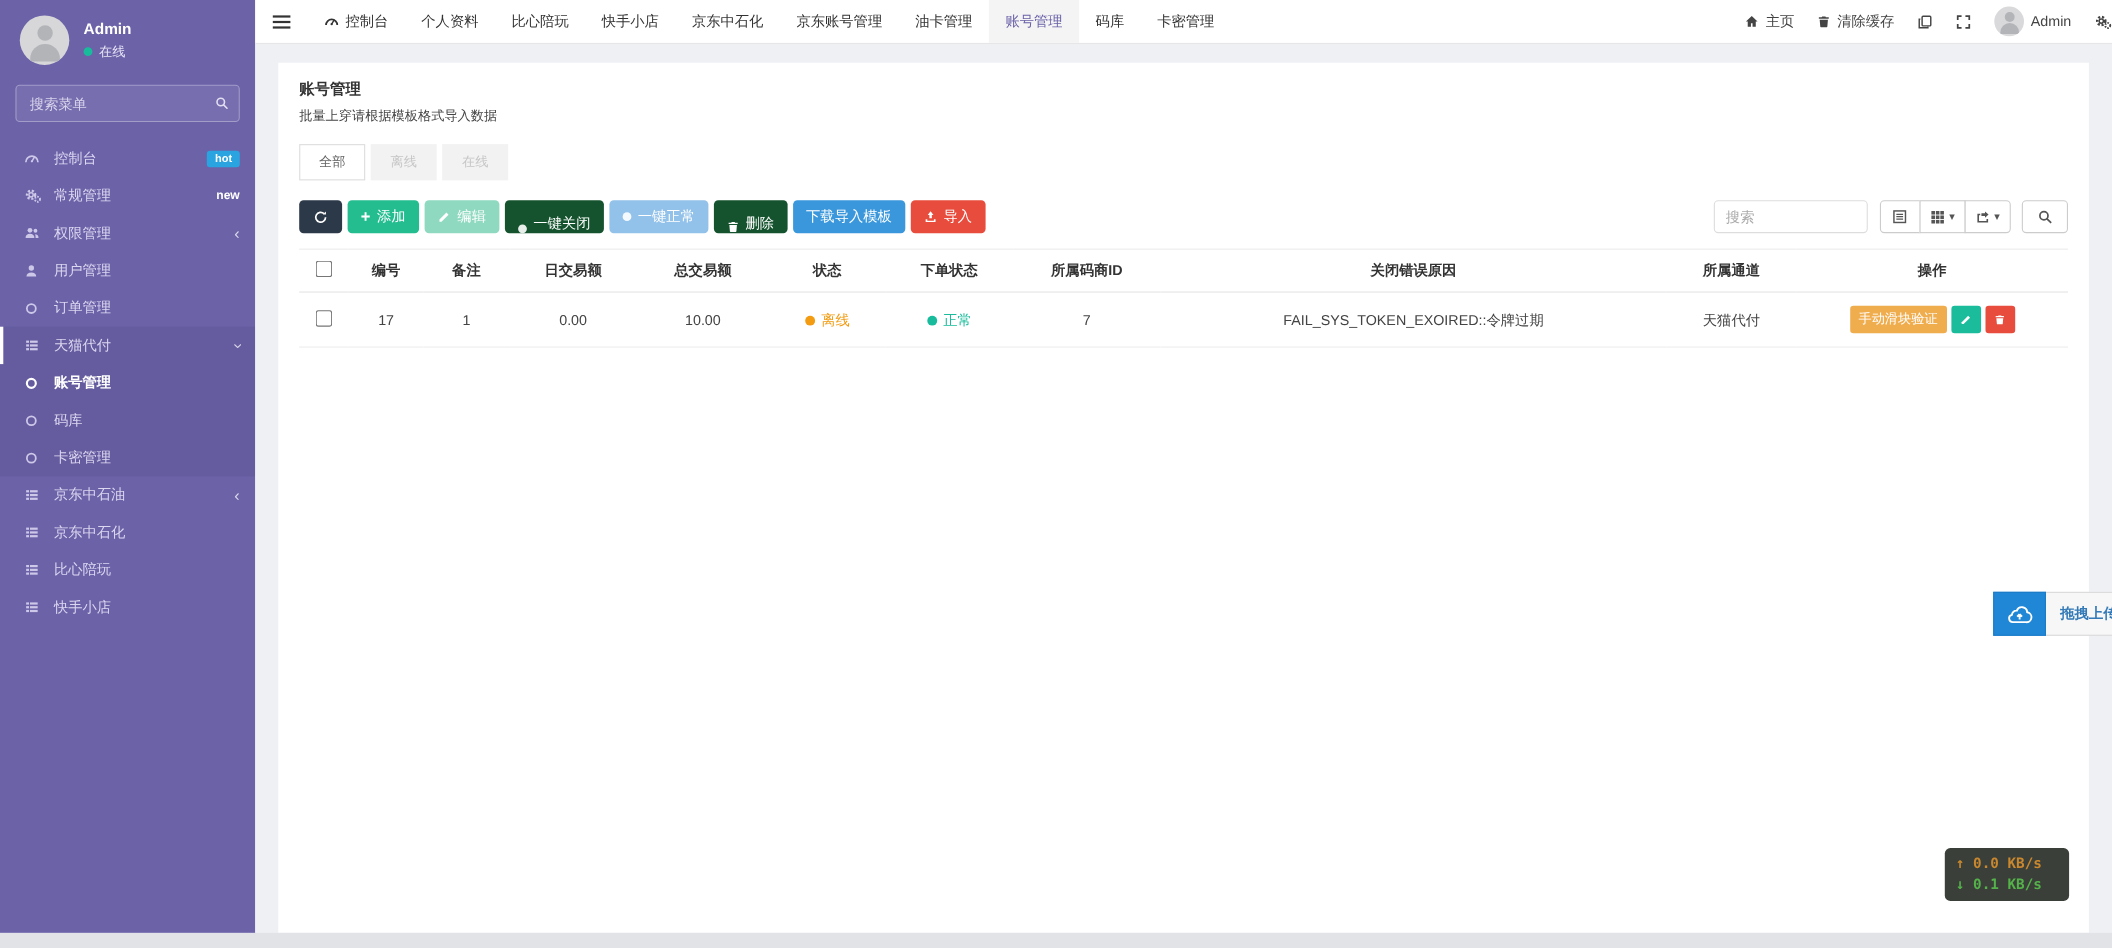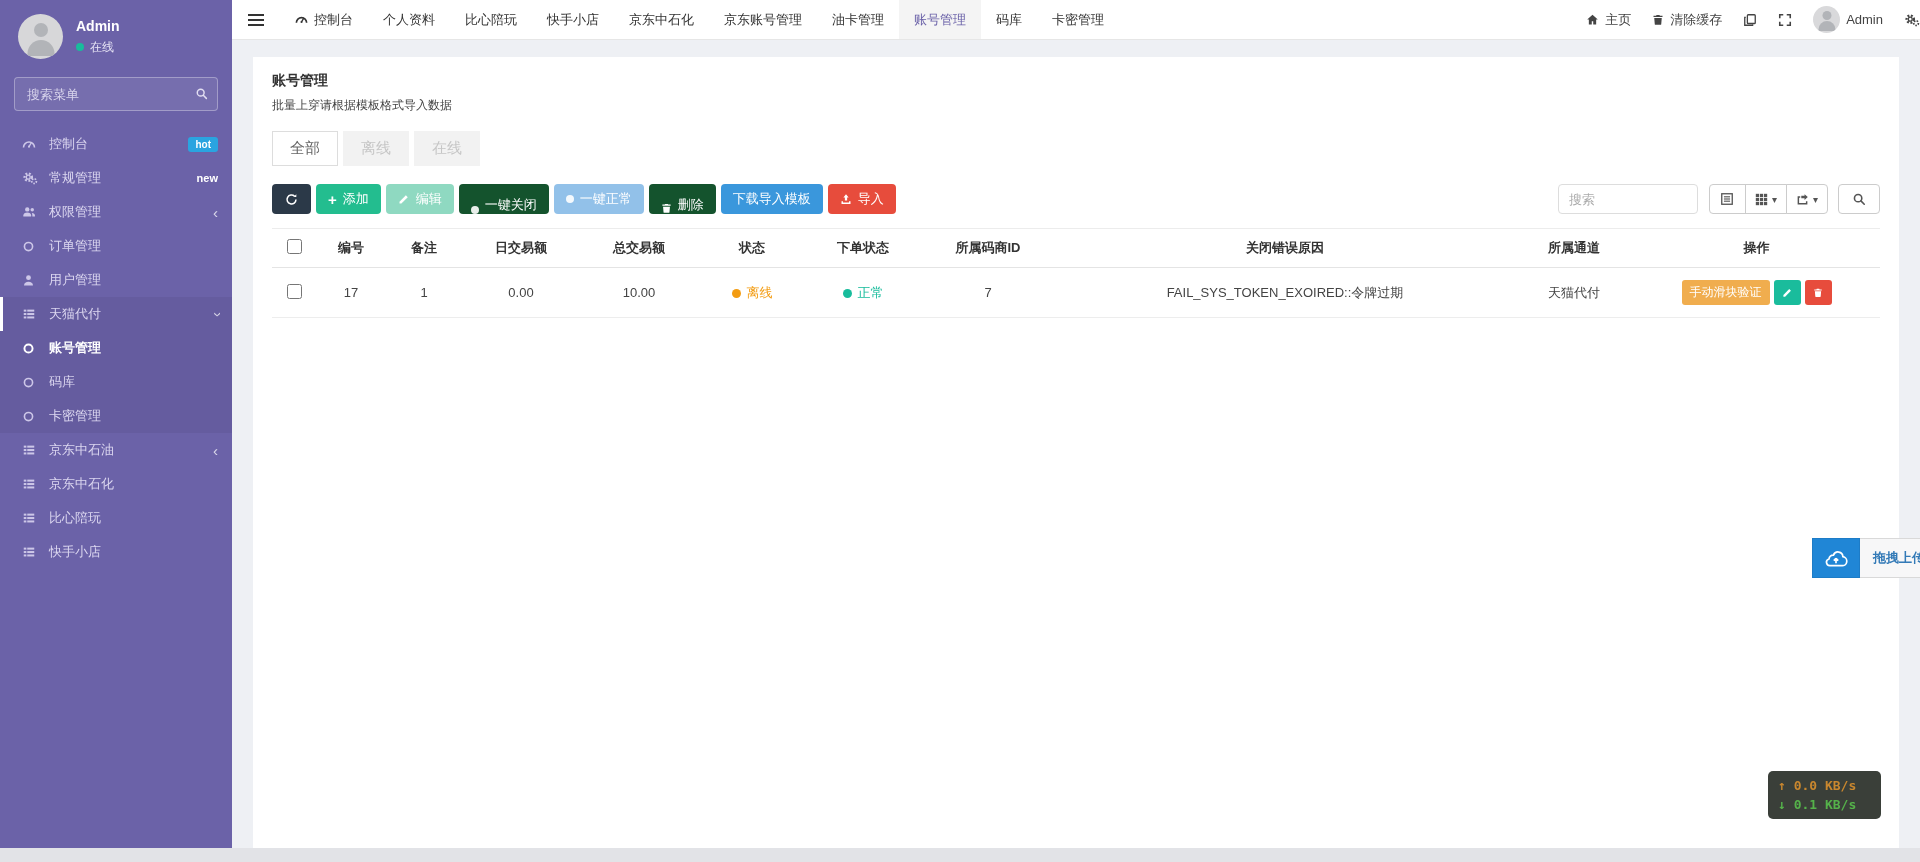--- a/index.html
+++ b/index.html
@@ -57,21 +57,21 @@
   .tb-avatar .a-head { position:absolute; width:9px; height:9px; border-radius:50%; background:#b2b4b8; left:50%; top:5px; transform:translateX(-50%); }
   .tb-avatar .a-body { position:absolute; width:17px; height:10px; border-radius:9px 9px 0 0; background:#b2b4b8; left:50%; bottom:2px; transform:translateX(-50%); }
 
   
   .content { flex:1; background:#eef0f4; padding:17px 21px 0; overflow:hidden; }
   .card { background:#fff; height:100%; padding:15px 19px; }
   .page-title { font-size:14px; font-weight:bold; color:#333; }
   .page-sub { font-size:12px; color:#444; margin-top:7px; }
 
   .ftabs { display:flex; gap:5px; margin-top:17px; }
-  .ftab { padding:7px 17px; font-size:15px; background:#f2f2f2; color:#c6c6c6; border:1px solid transparent; cursor:pointer; }
+  .ftab { padding:7px 17px; font-size:12px; background:#f2f2f2; color:#c6c6c6; border:1px solid transparent; cursor:pointer; }
   .ftab.active { background:#fff; color:#666; border:1px solid #ddd; }
 
   .toolbar { display:flex; align-items:center; margin-top:18px; }
   .btn { height:30px; border:none; border-radius:4px; color:#fff; font-size:13px; display:inline-flex; align-items:center;
          gap:6px; padding:0 12px; cursor:pointer; font-family:inherit; white-space:nowrap; }
   .btn + .btn { margin-left:5px; }
   .b-dark  { background:#2b3948; padding:0 13px; }
   .b-green { background:#23bd8f; }
   .b-green-d { background:#8fd9c1; }
   .b-red-d { background:#14532d;align-items:flex-end; }
@@ -184,35 +184,35 @@
               <circle cx="11.7" cy="5.5" r="2"></circle>
               <path d="M11.3 9c2 .1 3.5 1.2 3.5 3v1h-3v-1c0-1.1-.2-2.2-.5-3z"></path>
             </svg>
         </span>
         <span class="mi-label">权限管理</span>
         <span class="chev">‹</span>
       </div>
 
       <div class="mi">
         <span class="mi-icon">
-          <svg viewBox="0 0 16 16" width="13" height="13">
-              <circle cx="8" cy="8" r="5" fill="none" stroke="currentColor" stroke-width="2"></circle>
-            </svg>
-        </span>
-        <span class="mi-label">订单管理</span>
-      </div>
-
-      <div class="mi">
-        <span class="mi-icon">
           <svg viewBox="0 0 16 16" width="13" height="13" fill="currentColor">
               <circle cx="8" cy="4.5" r="3"></circle>
               <path d="M2.5 14c0-3 2.5-4.5 5.5-4.5s5.5 1.5 5.5 4.5z"></path>
             </svg>
         </span>
         <span class="mi-label">用户管理</span>
+      </div>
+
+      <div class="mi">
+        <span class="mi-icon">
+          <svg viewBox="0 0 16 16" width="13" height="13">
+              <circle cx="8" cy="8" r="5" fill="none" stroke="currentColor" stroke-width="2"></circle>
+            </svg>
+        </span>
+        <span class="mi-label">订单管理</span>
       </div>
 
       <div class="subgroup">
         <div class="mi">
           <span class="active-bar"></span>
           <span class="mi-icon">
             <svg viewBox="0 0 16 16" width="14" height="14" fill="currentColor">
                 <rect x="2" y="3" width="3" height="2.3"></rect>
                 <rect x="6" y="3" width="8" height="2.3"></rect>
                 <rect x="2" y="6.9" width="3" height="2.3"></rect>

